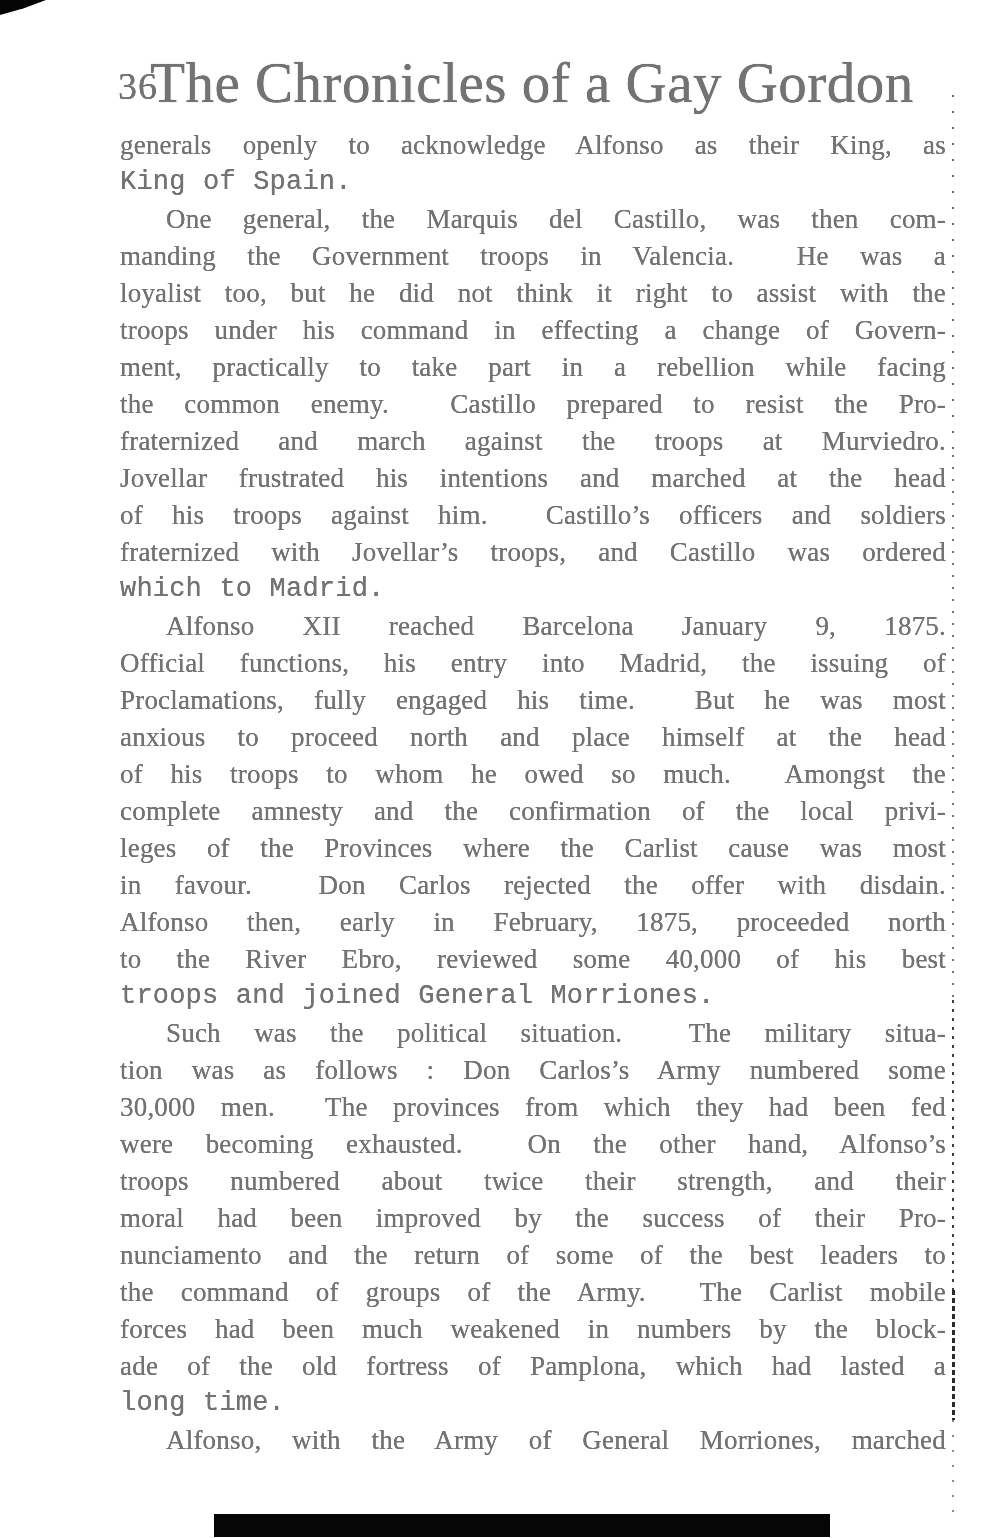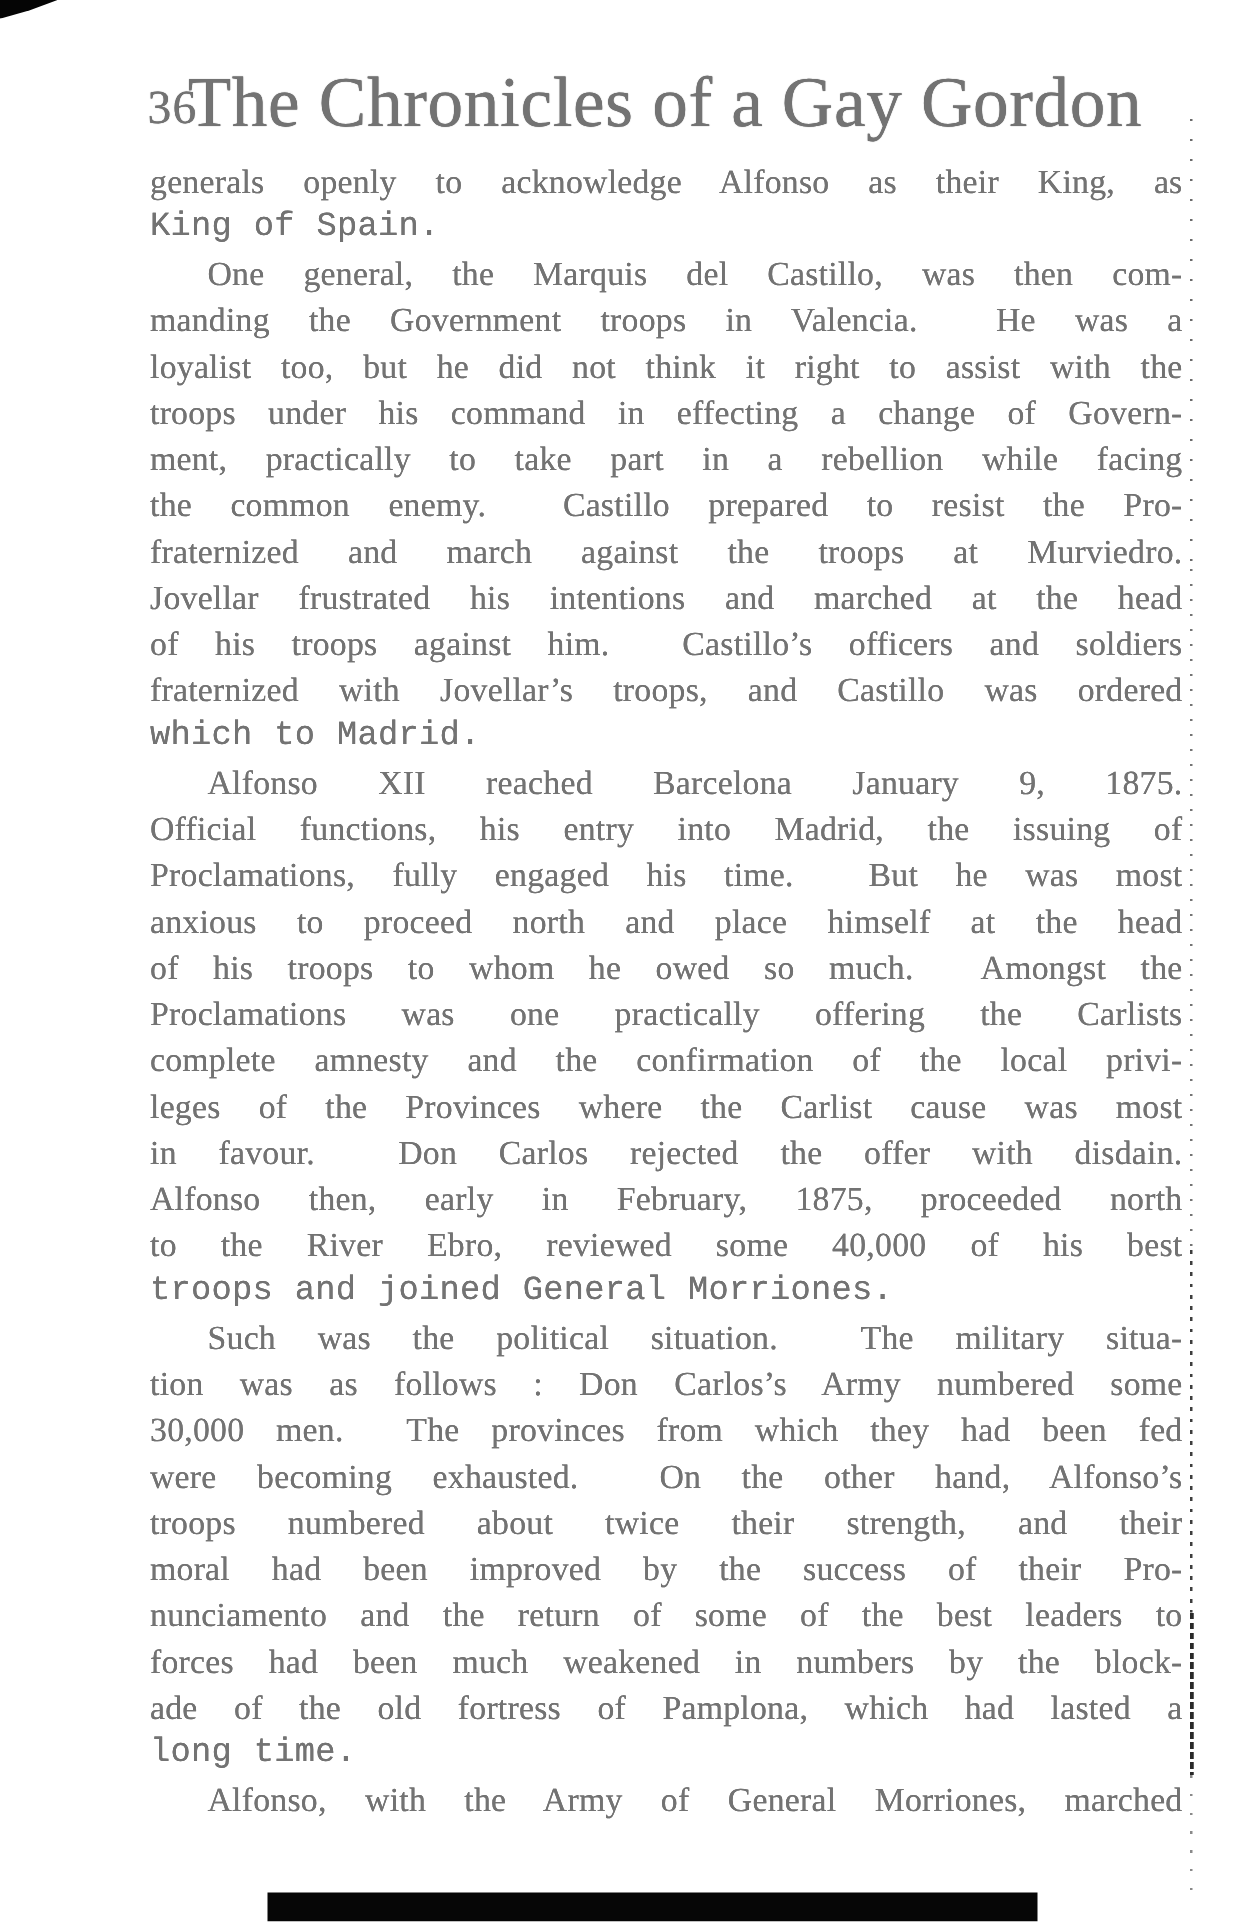--- a/index.html
+++ b/index.html
@@ -125,36 +125,36 @@
         <div class="line j">of his troops against him.&nbsp; Castillo’s officers and soldiers</div>
         <div class="line j">fraternized with Jovellar’s troops, and Castillo was ordered</div>
         <div class="line left">which to Madrid.</div>
       </div>
       <div class="para">
         <div class="line j indent">Alfonso XII reached Barcelona January 9, 1875.</div>
         <div class="line j">Official functions, his entry into Madrid, the issuing of</div>
         <div class="line j">Proclamations, fully engaged his time.&nbsp; But he was most</div>
         <div class="line j">anxious to proceed north and place himself at the head</div>
         <div class="line j">of his troops to whom he owed so much.&nbsp; Amongst the</div>
-        <div class="line j">Proclamations was one practically offering the Carlists</div>
         <div class="line j">complete amnesty and the confirmation of the local privi-</div>
         <div class="line j">leges of the Provinces where the Carlist cause was most</div>
         <div class="line j">in favour.&nbsp; Don Carlos rejected the offer with disdain.</div>
         <div class="line j">Alfonso then, early in February, 1875, proceeded north</div>
         <div class="line j">to the River Ebro, reviewed some 40,000 of his best</div>
         <div class="line left">troops and joined General Morriones.</div>
       </div>
       <div class="para">
         <div class="line j indent">Such was the political situation.&nbsp; The military situa-</div>
         <div class="line j">tion was as follows : Don Carlos’s Army numbered some</div>
         <div class="line j">30,000 men.&nbsp; The provinces from which they had been fed</div>
         <div class="line j">were becoming exhausted.&nbsp; On the other hand, Alfonso’s</div>
         <div class="line j">troops numbered about twice their strength, and their</div>
         <div class="line j">moral had been improved by the success of their Pro-</div>
         <div class="line j">nunciamento and the return of some of the best leaders to</div>
+        <div class="line j">the command of groups of the Army.&nbsp; The Carlist mobile</div>
         <div class="line j">forces had been much weakened in numbers by the block-</div>
         <div class="line j">ade of the old fortress of Pamplona, which had lasted a</div>
         <div class="line left">long time.</div>
       </div>
       <div class="para">
         <div class="line j indent">Alfonso, with the Army of General Morriones, marched</div>
       </div>
     </main>
 
   <div class="vline-seg vseg-a"></div>

